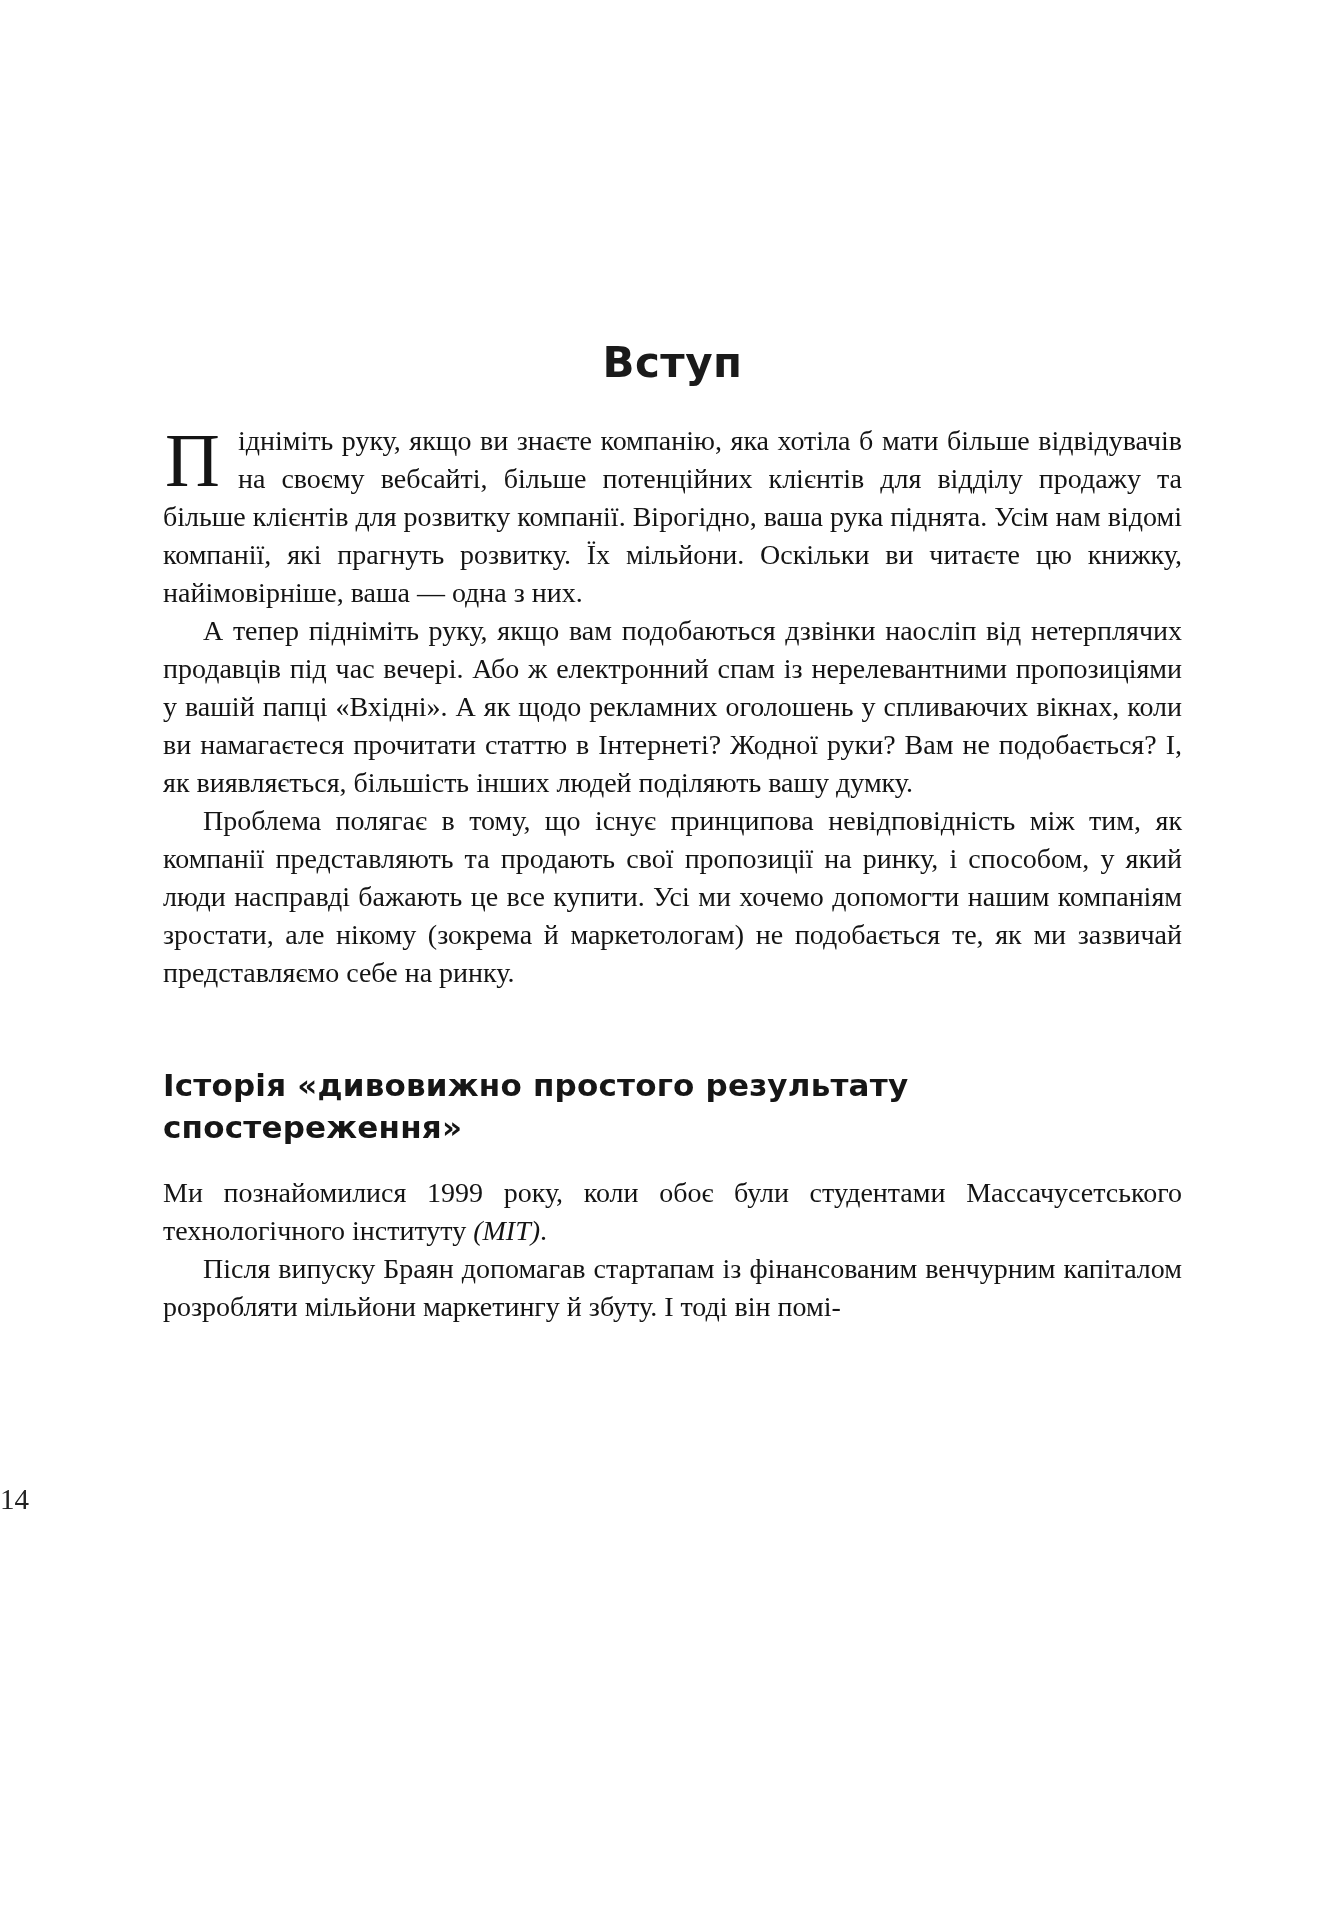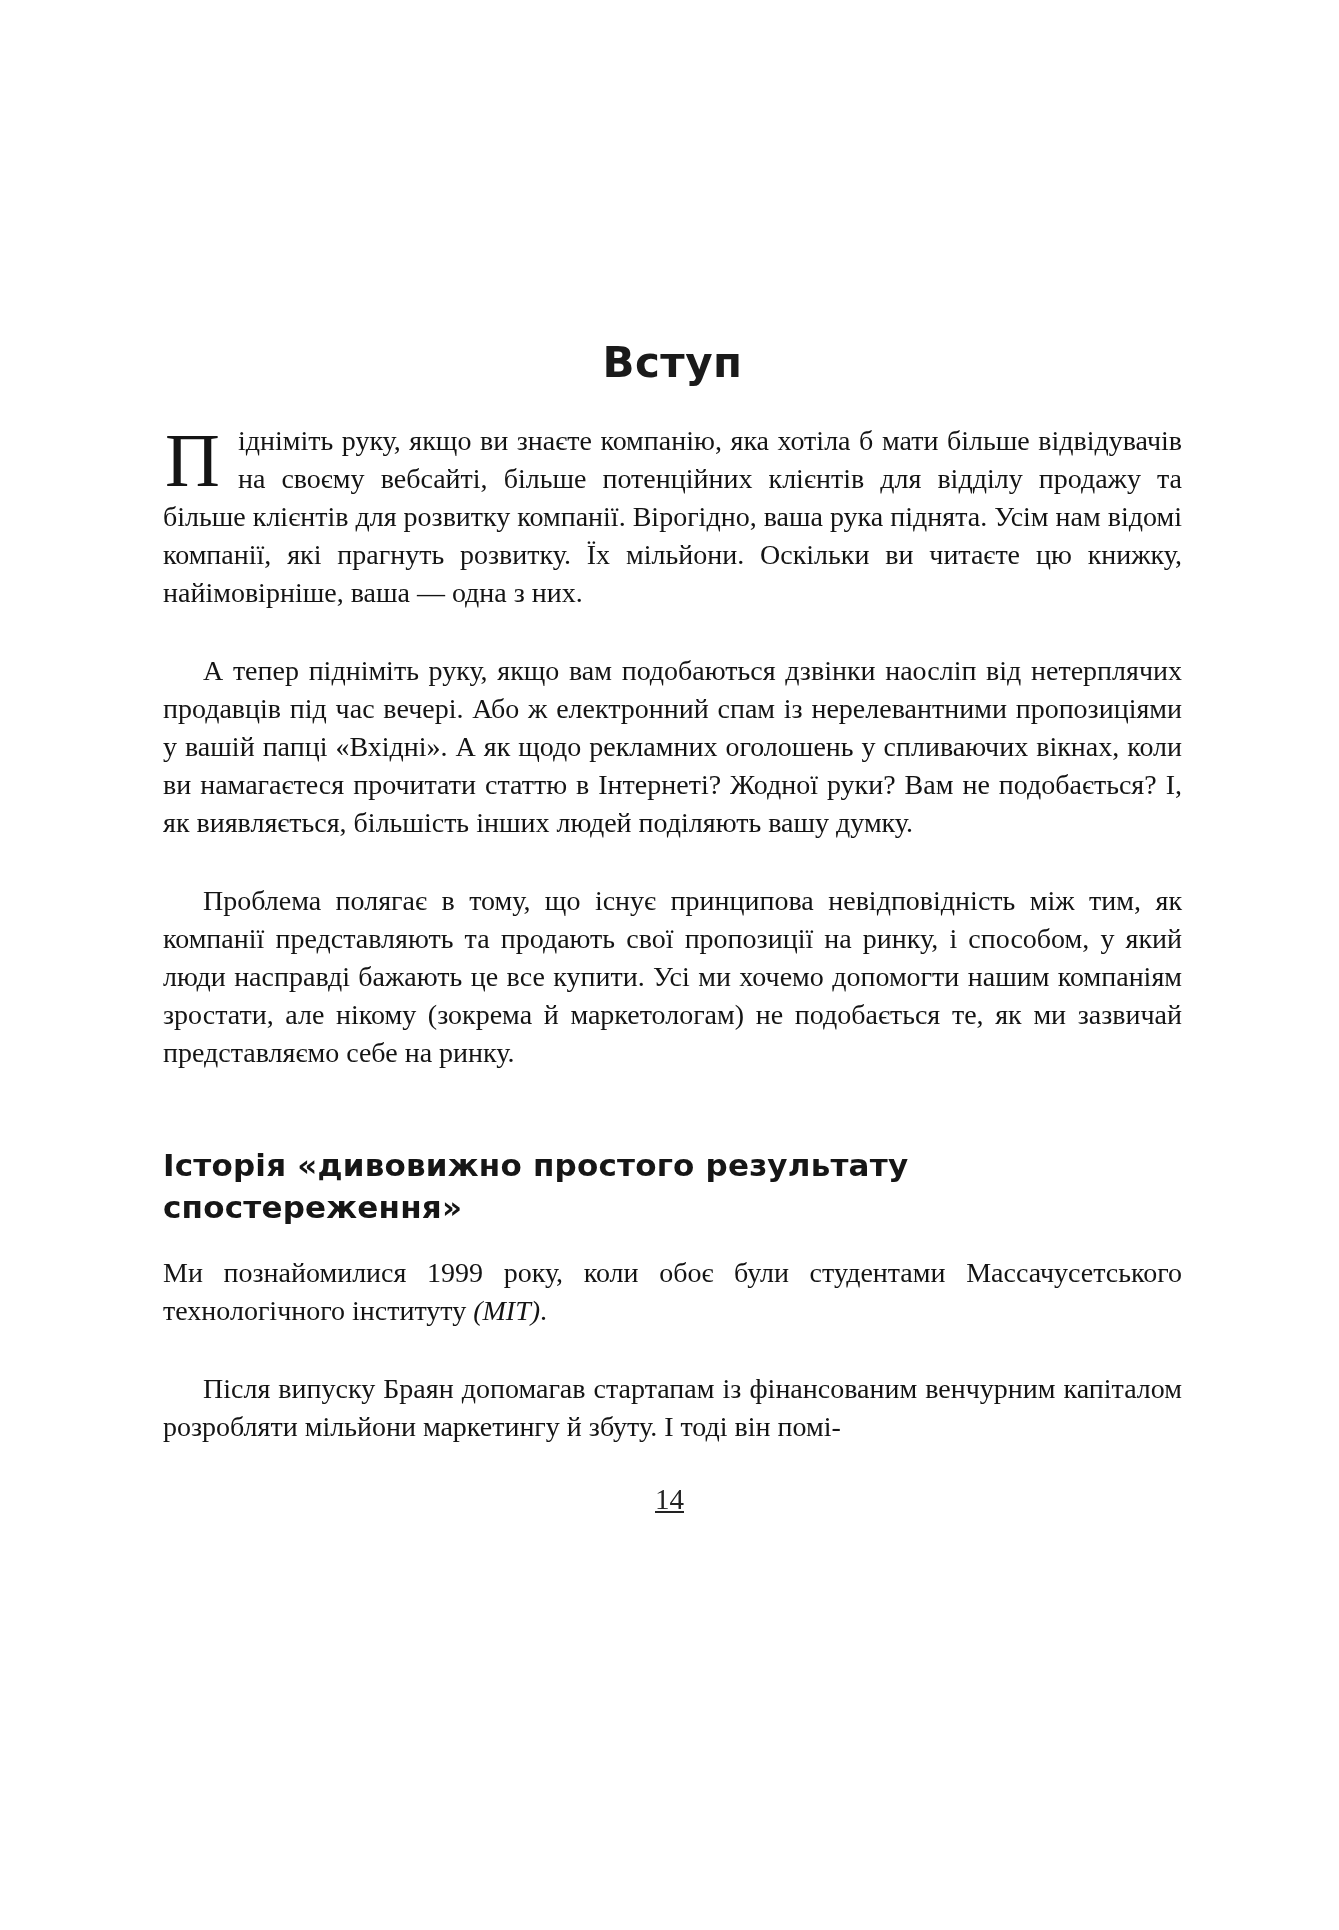--- a/index.html
+++ b/index.html
@@ -28,21 +28,21 @@
     color: #1a1a1a;
     margin-bottom: 34px;
     letter-spacing: 0.5px;
   }
   .body-par {
     font-size: 28px;
     line-height: 38px;
     text-align: justify;
     color: #141414;
   }
-  .indent { text-indent: 40px; margin-top: 40px; }
+  .indent { text-indent: 40px; }
   .dropcap {
     float: left;
     font-size: 76px;
     line-height: 64px;
     padding: 6px 18px 0 2px;
     color: #141414;
   }
   .section-heading {
     font-family: "DejaVu Sans", sans-serif;
     font-weight: 700;
@@ -52,25 +52,23 @@
     margin-top: 72px;
     margin-bottom: 26px;
     color: #161616;
     letter-spacing: 0.2px;
   }
   .page-number {
     position: absolute;
     left: 0;
     right: 0;
     bottom: 14px;
-    text-align: center;
     font-family: "Liberation Serif", serif;
     font-size: 29px;
     color: #222222;
-    text-decoration: underline;
   }
   i { }
 </style>
 </head>
 <body>
 
 <div class="page">
   <div class="content">
 
     <h1 class="chapter-title">Вступ</h1>

